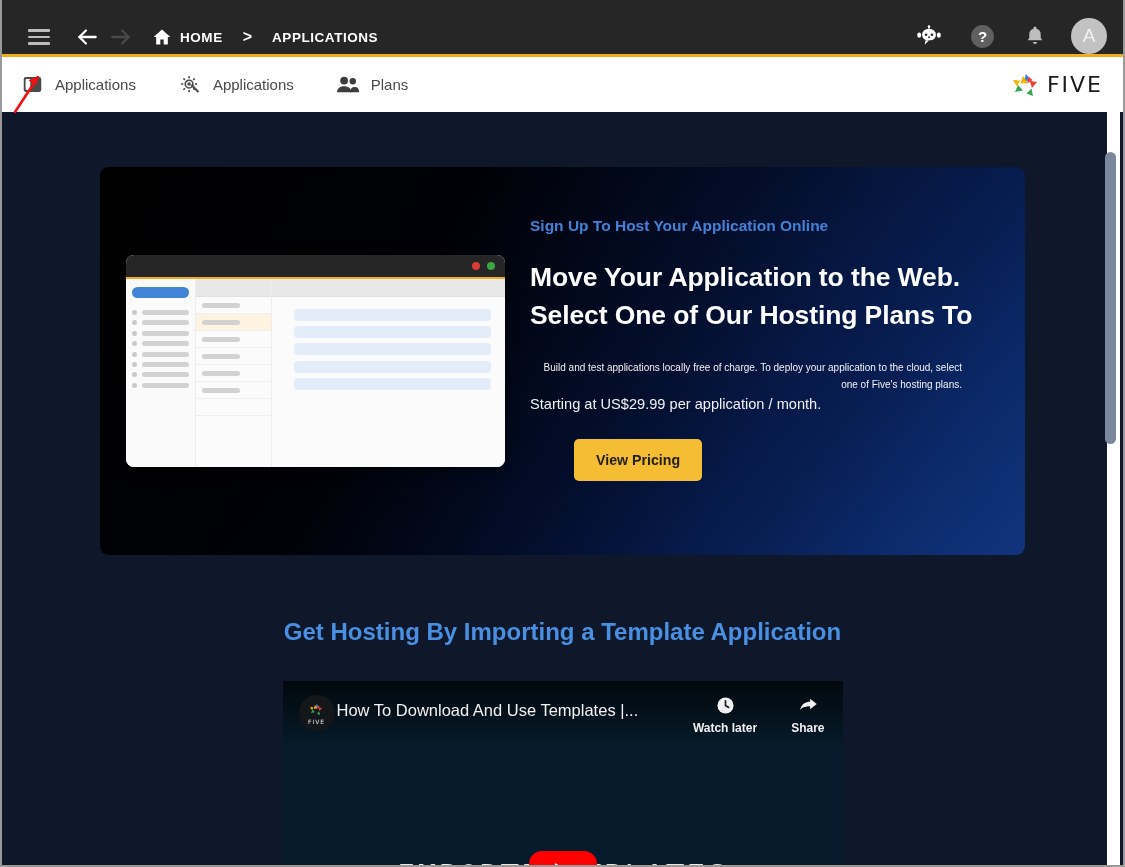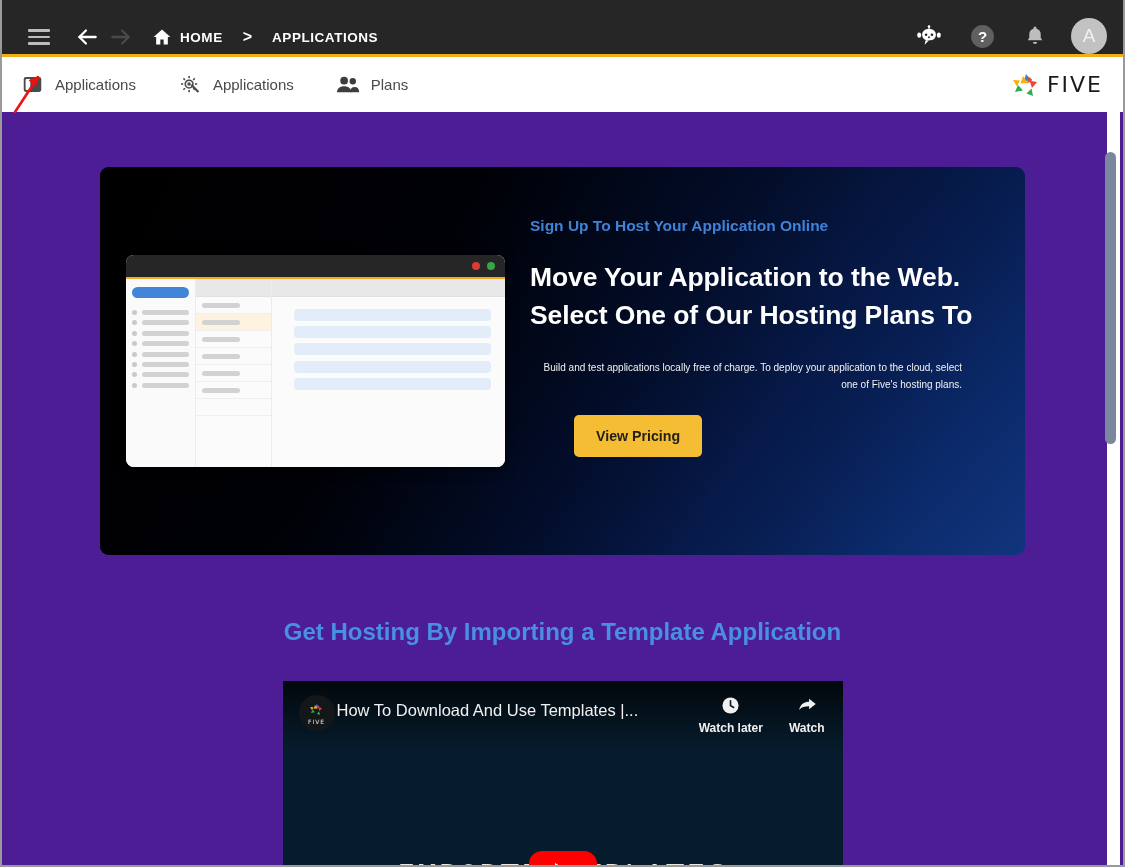--- a/index.html
+++ b/index.html
@@ -111,21 +111,21 @@
     width: 44px; height: 46px;
     pointer-events: none;
     z-index: 40;
   }
 
   
   .content {
     position: relative;
     height: 755px;
     overflow: hidden;
-    background: #4c1d95;
+    background: #0f172a;
   }
   .scroller { padding-top: 55px; }
 
   
   .hero {
     position: relative;
     margin: 0 auto;
     width: 925px;
     height: 388px;
     border-radius: 9px;
@@ -244,21 +244,21 @@
   .yt-channel-word {
     font-size: 6px; letter-spacing: 1px; color: #e8e8e8;
     font-family: "DejaVu Sans", sans-serif; margin-top: 1px;
   }
   .yt-title {
     color: #f1f1f1; font-size: 16.5px;
     margin-left: 2px; margin-top: 6px;
     white-space: nowrap; overflow: hidden;
     max-width: 310px;
   }
-  .yt-actions { margin-left: auto; display: flex; gap: 26px; }
+  .yt-actions { margin-left: auto; display: flex; gap: 34px; }
   .yt-action { display: flex; flex-direction: column; align-items: center; cursor: pointer; }
   .yt-action-label { color: #f1f1f1; font-size: 12px; font-weight: bold; margin-top: 5px; }
 
   .video-thumb {
     position: absolute; inset: 0;
     background: #061c2c;
     display: flex; align-items: center; justify-content: center;
     z-index: 1;
   }
   .thumb-text {
@@ -529,20 +529,21 @@
             </div>
           </div>
 
           <div class="hero-text">
             <div class="hero-eyebrow">Sign Up To Host Your Application Online</div>
             <div class="hero-h1">
               <div>Move Your Application to the Web.</div>
               <div>Select One of Our Hosting Plans To</div>
             </div>
             <div class="hero-p">Build and test applications locally free of charge. To deploy your application to the cloud, select one of Five's hosting plans.</div>
+            <div class="hero-p2">Starting at US$29.99 per application / month.</div>
             <button class="hero-cta">View Pricing</button>
           </div>
 
         </div>
       </div>
 
       <div class="section-title">Get Hosting By Importing a Template Application</div>
 
       <div class="video">
 
@@ -573,21 +574,21 @@
               <svg width="21" height="21" viewBox="0 0 24 24">
                 <circle cx="12" cy="12" r="9.2" fill="#f1f1f1"></circle>
                 <path d="M12 6.6 V12 L15.6 14.2" stroke="#0b1d2a" stroke-width="1.9" fill="none" stroke-linecap="round"></path>
               </svg>
               <span class="yt-action-label">Watch later</span>
             </div>
             <div class="yt-action">
               <svg width="22" height="21" viewBox="0 0 24 24">
                 <path d="M3 17 C4.5 10 9.5 7.8 14.4 7.8 V4.2 L22 10.4 L14.4 16.4 V12.8 C9.6 12.8 5.6 13.6 3 17 Z" fill="#f1f1f1"></path>
               </svg>
-              <span class="yt-action-label">Watch</span>
+              <span class="yt-action-label">Share</span>
             </div>
           </div>
         </div>
 
         <button class="play-btn">
           <span class="play-tri"></span>
         </button>
       </div>
 
     </div>

